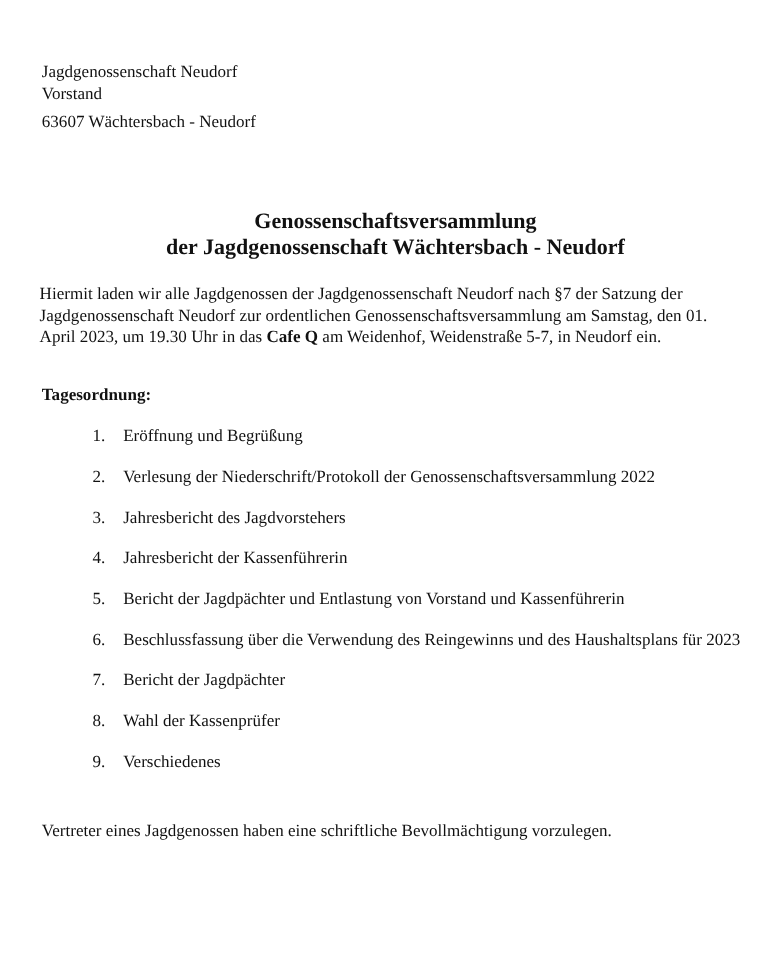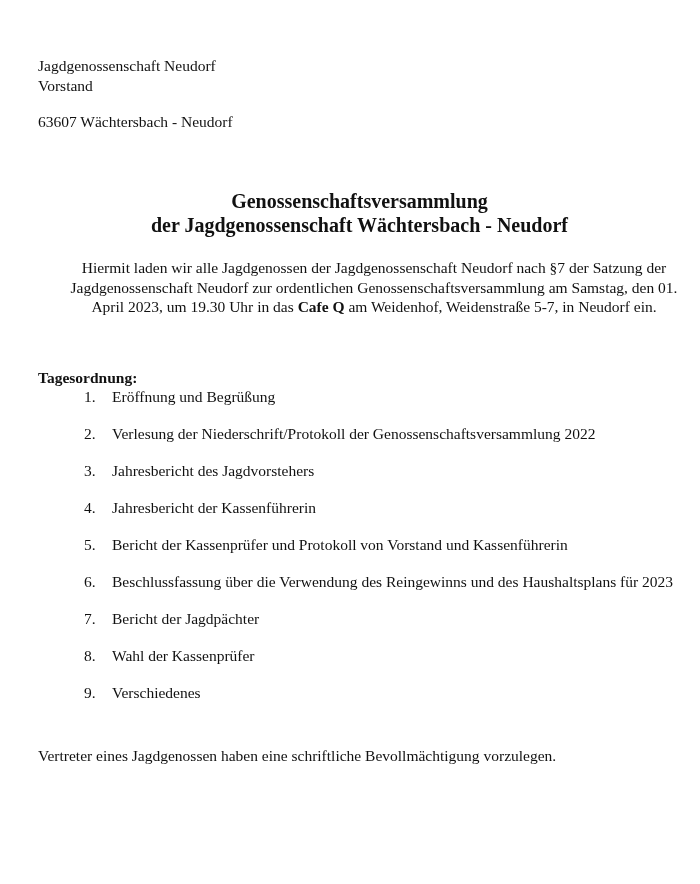--- a/index.html
+++ b/index.html
@@ -21,48 +21,47 @@
       left: 0; top: 0;
       width: 700px; height: 884px; text-decoration: underline;
     }
     .sender {
       position: absolute;
       left: 38px;
       top: 56px;
       line-height: 20px;
     }
     .sender .line { display: block; }
-    .sender .city { display: block; margin-top: 16px; }
+    .sender .city { display: block; margin-top: 5px; }
 
     .title {
       position: absolute;
       left: 0;
       top: 189px;
       width: 700px;
       text-align: center;
       font-weight: bold;
       font-size: 20px;
       line-height: 24px;
     }
     .title .line { display: block; padding-left: 19px; }
 
     .intro {
       position: absolute;
-      left: 54px;
+      left: 36px;
       top: 258px;
       width: 640px;
       line-height: 19.5px;
-      text-align: center;
     }
     .intro b { font-weight: bold; }
 
     .agenda-heading {
       position: absolute;
       left: 38px;
-      top: 368px;
+      top: 350px;
       font-weight: bold;
       line-height: 20px;
     }
 
     .agenda {
       position: absolute;
       left: 84px;
       top: 387px;
       width: 590px;
       margin: 0;
@@ -137,21 +136,21 @@
     <li>
       <span class="num">3.</span>
       <span class="txt">Jahresbericht des Jagdvorstehers</span>
     </li>
     <li>
       <span class="num">4.</span>
       <span class="txt">Jahresbericht der Kassenführerin</span>
     </li>
     <li>
       <span class="num">5.</span>
-      <span class="txt">Bericht der Kassenprüfer und Protokoll von Vorstand und Kassenführerin</span>
+      <span class="txt">Bericht der Jagdpächter und Entlastung von Vorstand und Kassenführerin</span>
     </li>
     <li>
       <span class="num">6.</span>
       <span class="txt">Beschlussfassung über die Verwendung des Reingewinns und des Haushaltsplans für 2023</span>
     </li>
     <li>
       <span class="num">7.</span>
       <span class="txt">Bericht der Jagdpächter</span>
     </li>
     <li>

